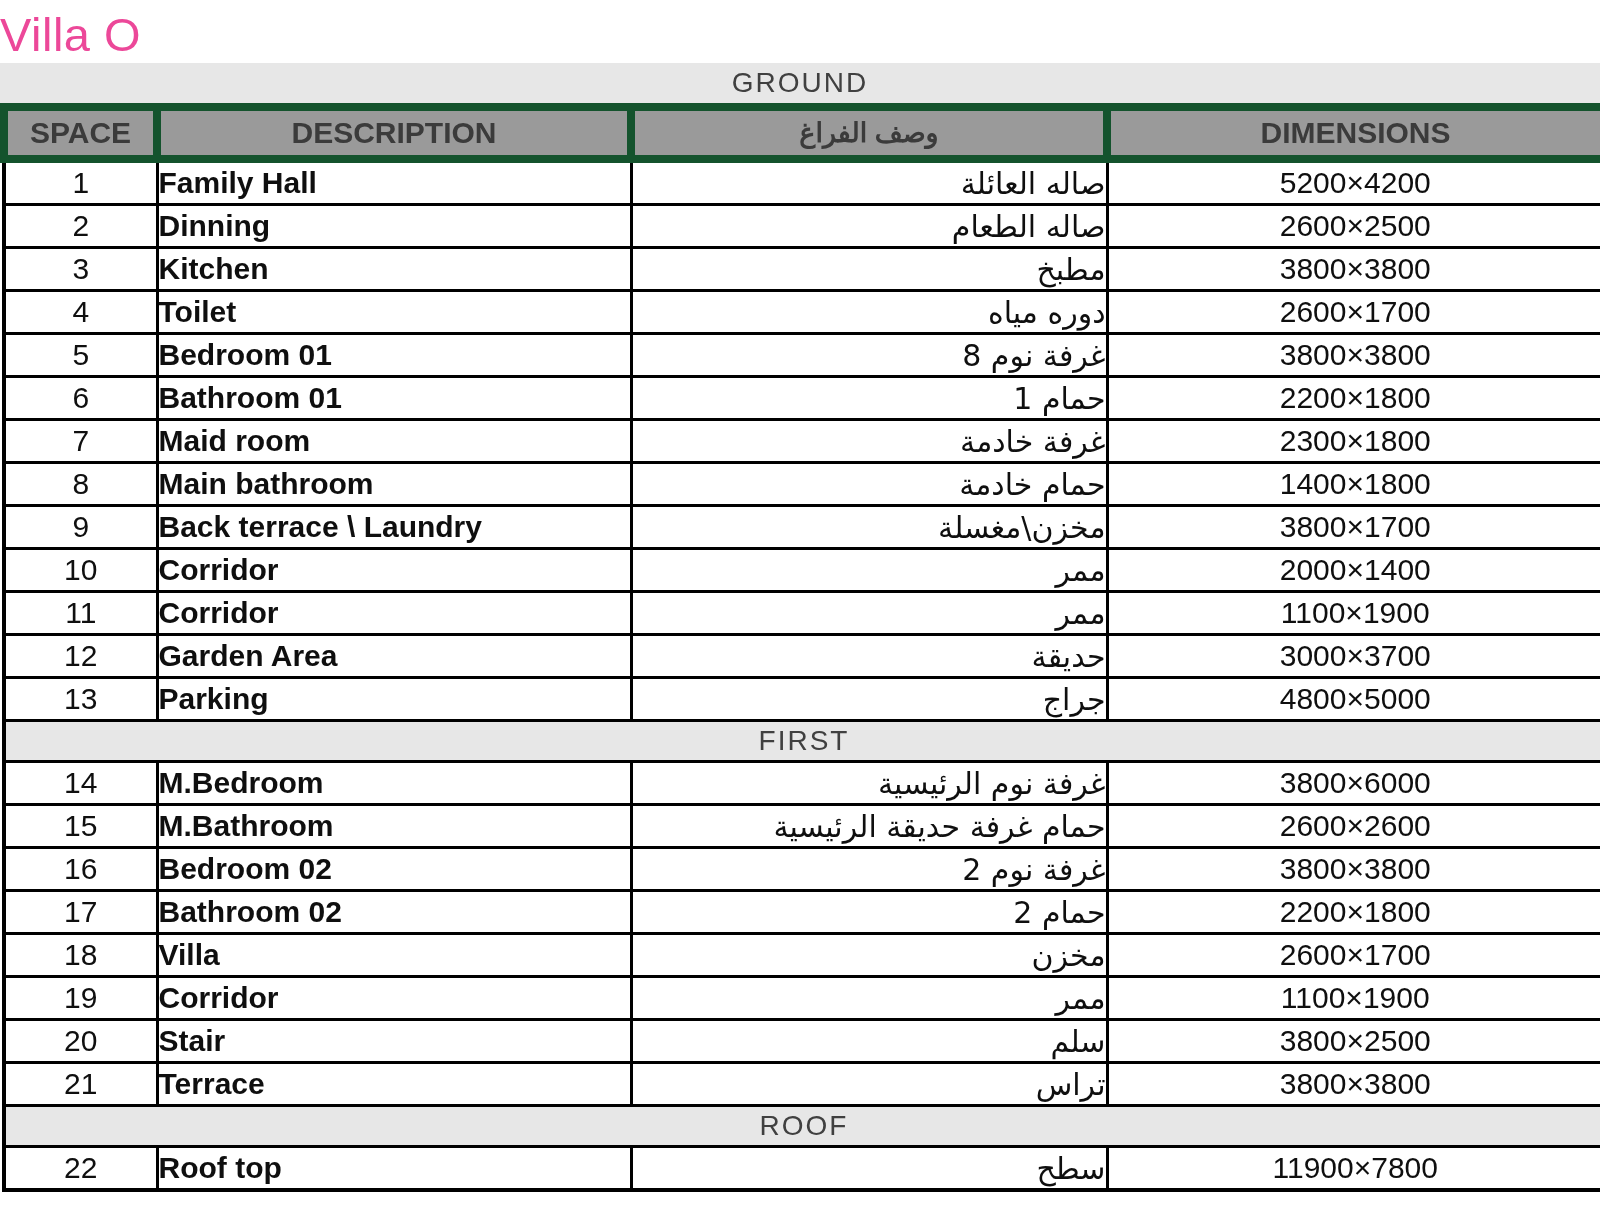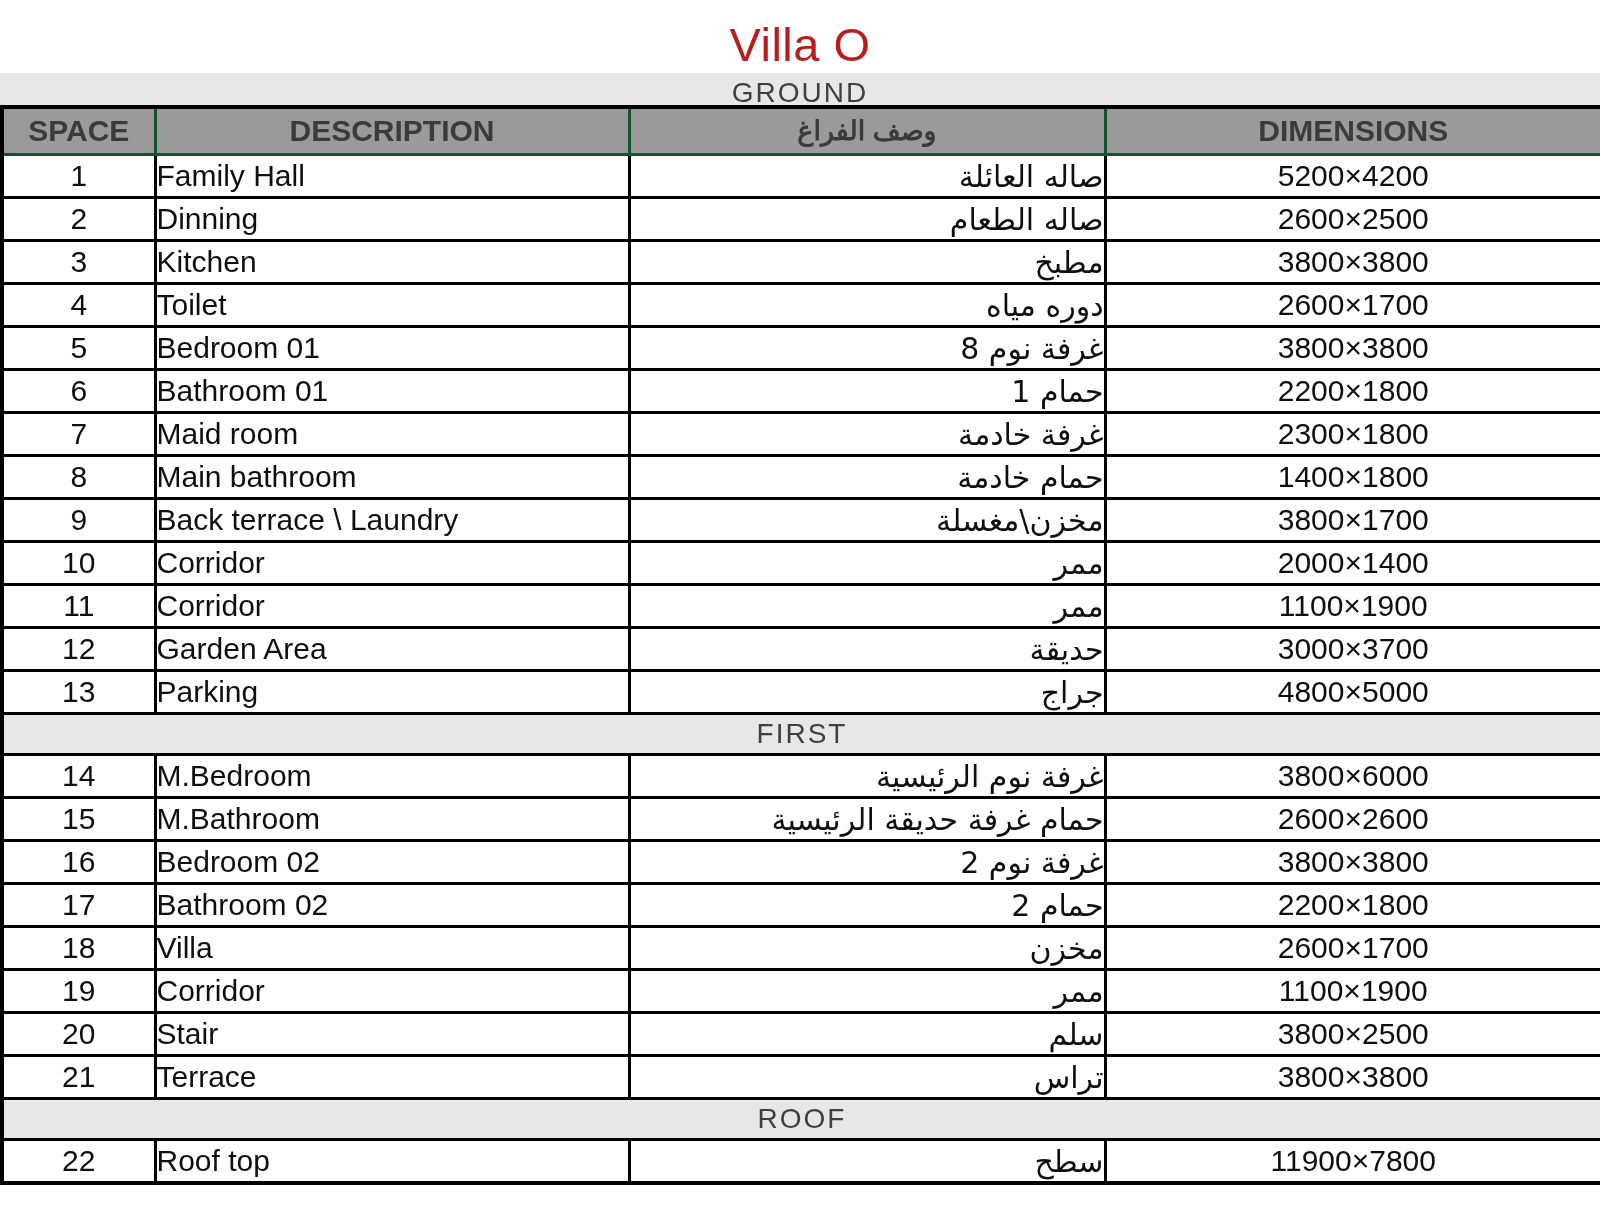--- a/index.html
+++ b/index.html
@@ -1,63 +1,63 @@
 <!DOCTYPE html>
 <html lang="en"><head>
 <meta charset="utf-8">
 <style>
   html,body{margin:0;padding:0;background:#ffffff;}
   body{width:1600px;height:1212px;font-family:"Liberation Sans",sans-serif;color:#0f0f0f;}
 
   .page-title{
-    text-align:center;
+    text-align:left;
     font-size:47px;
     font-weight:400;
-    color:#b91c1c;
-    padding-top:16px;
+    color:#ec4899;
+    padding-top:6px;
     height:57px;
     line-height:57px;
     letter-spacing:0.5px;
   }
 
   .section-band-top{
-    width:1600px;height:32px;line-height:40px;
+    width:1600px;height:40px;line-height:40px;
     background:#e7e7e7;color:#404040;
     text-align:center;font-size:28px;font-weight:300;letter-spacing:2px;
   }
 
   table.spaces{
     width:1600px;
     border-collapse:collapse;
     border:4px solid #000;
     table-layout:fixed;
   }
   table.spaces th{
     background:#9a9a9a;color:#3b3b3b;
-    border:3px solid #14532d;
+    border:8px solid #14532d;
     height:44px;
     font-size:30px;font-weight:bold;
     text-align:center;
     padding:0;
   }
   table.spaces th.c-ar{
     font-family:Liberation Sans, sans-serif;
     font-size:27px;
     direction:rtl;
   }
   table.spaces td{
     border:3px solid #000;
     height:40px;
     font-size:30px;
     padding:0;
     overflow:hidden;
     white-space:nowrap;
   }
   td.c-space{text-align:center;}
-  td.c-desc{text-align:left;padding-left:6px;}
+  td.c-desc{text-align:left;padding-left:6px;font-weight:bold;}
   td.c-ar{
     text-align:right;
     direction:rtl;
     font-family:"DejaVu Sans",sans-serif;
     font-size:26px;
   }
   td.c-dim{text-align:center;}
 
   tr.band-row td{
     background:#e7e7e7;color:#404040;

